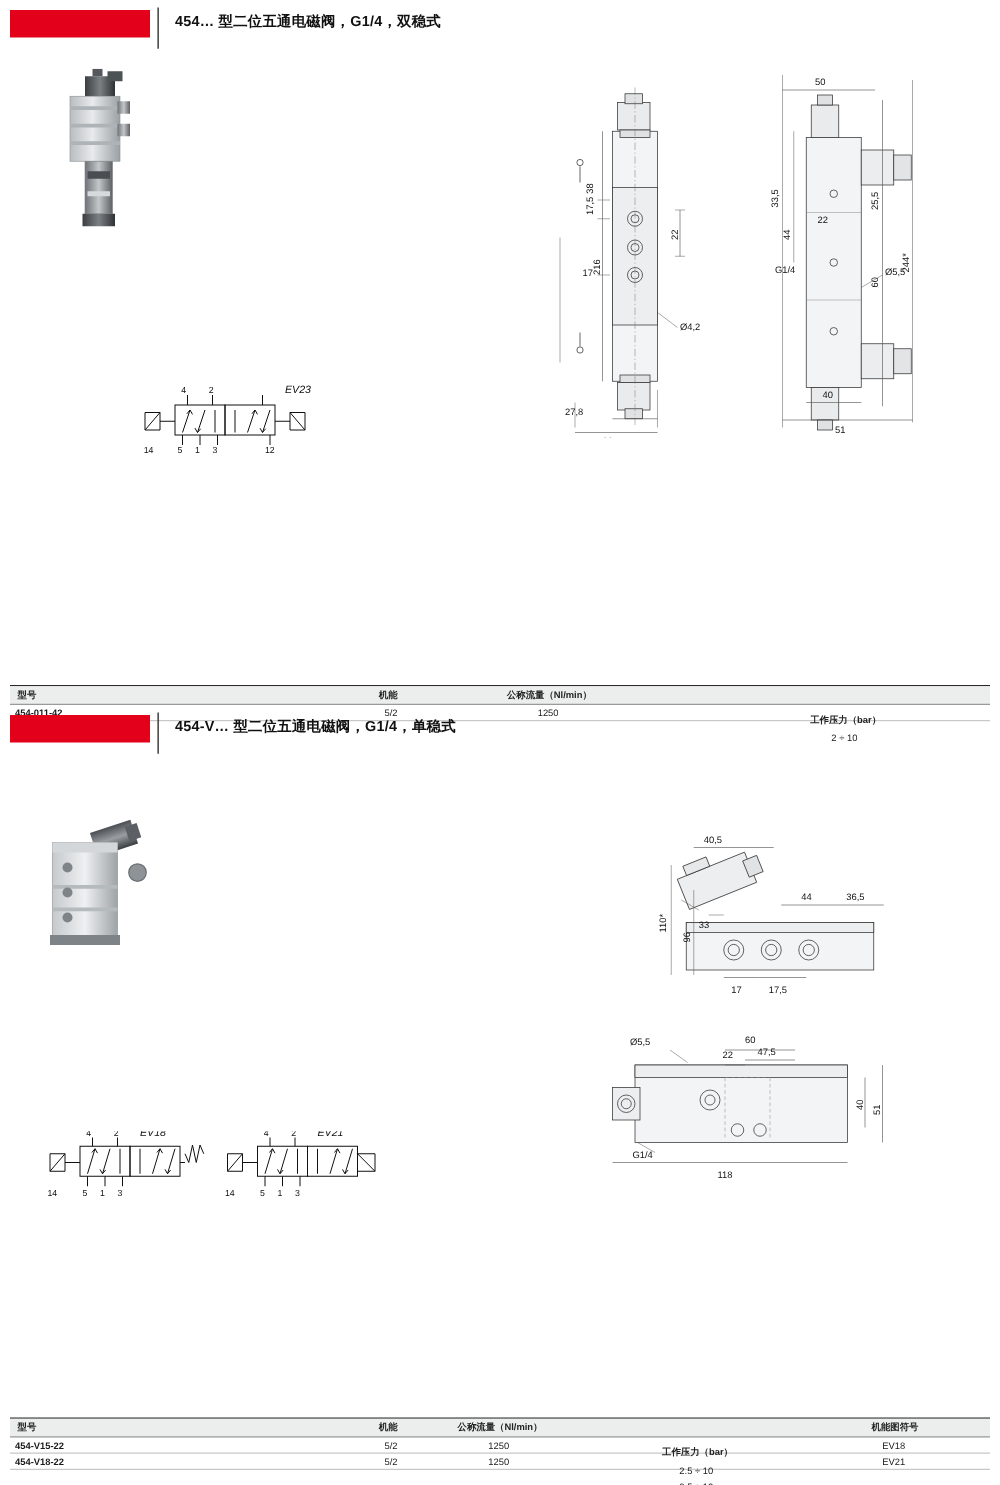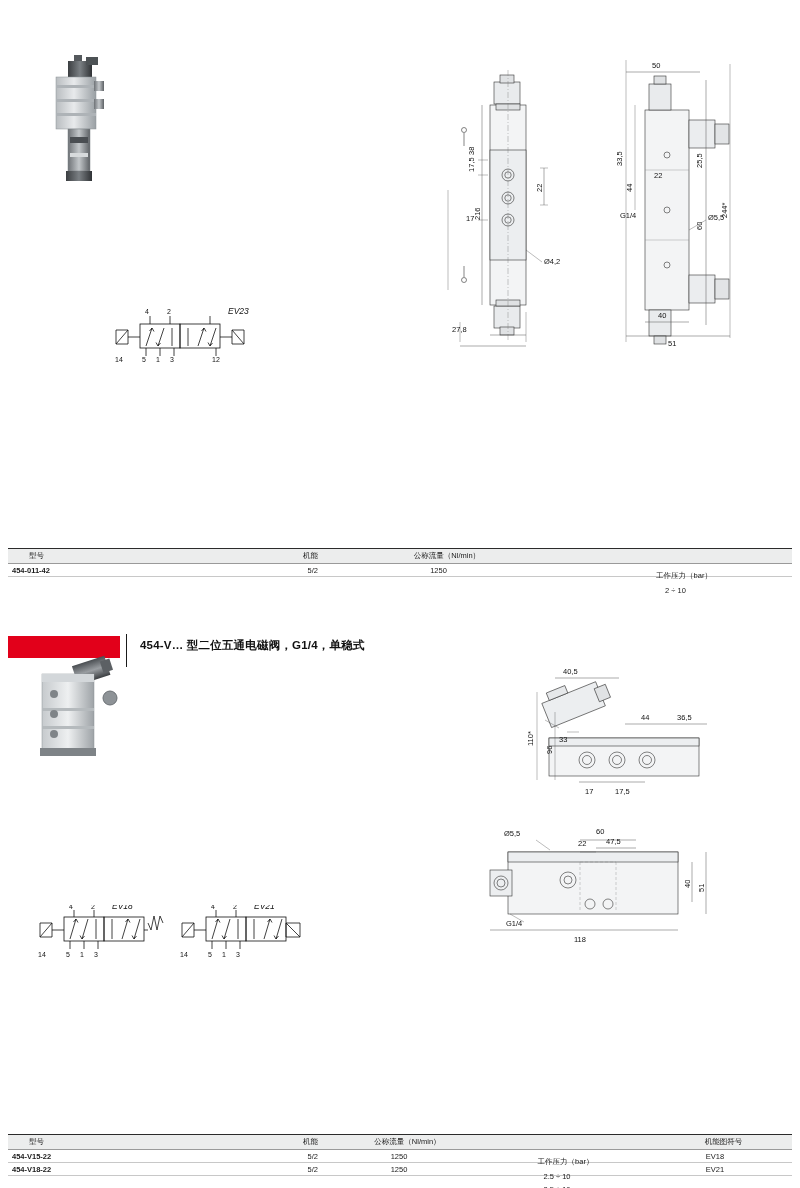--- a/index.html
+++ b/index.html
@@ -31,21 +31,21 @@
   
   .photo { position: absolute; }
 
   
   .spec-table { position: absolute; left: 8px; width: 784px; font-size: 7.5px; }
   .spec-table .rule-top { height: 1px; background: #2b2b2b; }
   .spec-table .hdr {
     display: flex; height: 15px; align-items: center;
     background: #eceded; border-bottom: 1px solid #9a9a9a;
   }
-  .spec-table .hdr div { padding-left: 21px; color: #222; }
+  .spec-table .hdr div { padding-left: 6px; color: #222; font-weight: bold; }
   .spec-table .row {
     display: flex; height: 13px; align-items: center;
     border-bottom: 1px solid #c8c8c8;
   }
   .spec-table .row div { padding-left: 4px; }
   .spec-table .row .model { font-weight: bold; }
   .c-model { width: 135px; text-align: left; }
   .c-fn    { width: 175px; text-align: right; }
   .c-flow  { flex: 1; text-align: center; }
   .c-press { flex: 1; text-align: center; margin-top: 40px; }
@@ -55,20 +55,25 @@
   .dwg { position: absolute; }
   .dwg svg { display: block; }
 
   .circuit { position: absolute; }
 </style>
 </head>
 <body>
 
 <div class="page">
 
+  <div class="sec-head" style="top:6px;">
+    <div class="redbar"></div>
+    <div class="vrule"></div>
+    <div class="title">454… 型二位五通电磁阀，G1/4，双稳式</div>
+  </div>
 
   <div class="photo" style="left:30px; top:55px; width:110px; height:135px;">
     <svg width="110" height="135" viewBox="0 0 110 135">
       <defs>
         <linearGradient id="g1" x1="0" y1="0" x2="1" y2="0">
           <stop offset="0" stop-color="#b9bdc0"></stop>
             <stop offset="0.45" stop-color="#e8eaec"></stop>
           <stop offset="1" stop-color="#9aa0a4"></stop>
         </linearGradient>
         <linearGradient id="g2" x1="0" y1="0" x2="1" y2="0">
@@ -255,21 +260,21 @@
       <div class="c-press">工作压力（bar）</div>
     </div>
     <div class="row">
       <div class="c-model model">454-011-42</div>
       <div class="c-fn">5/2</div>
       <div class="c-flow">1250</div>
       <div class="c-press">2 ÷ 10</div>
     </div>
   </div>
 
-  <div class="sec-head" style="top:634px;">
+  <div class="sec-head" style="top:570px;">
     <div class="redbar"></div>
     <div class="vrule"></div>
     <div class="title">454-V… 型二位五通电磁阀，G1/4，单稳式</div>
   </div>
 
   <div class="photo" style="left:24px; top:648px; width:110px; height:120px;">
     <svg width="110" height="120" viewBox="0 0 110 120">
       <defs>
         <linearGradient id="h1" x1="0" y1="0" x2="1" y2="0">
           <stop offset="0" stop-color="#c6cacd"></stop>

